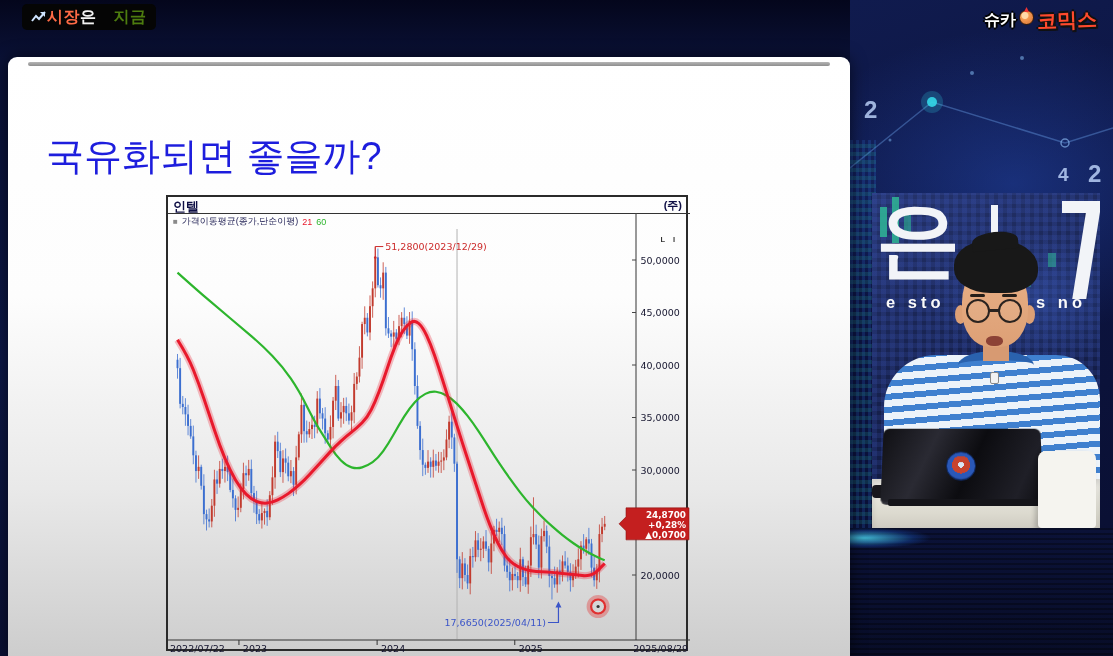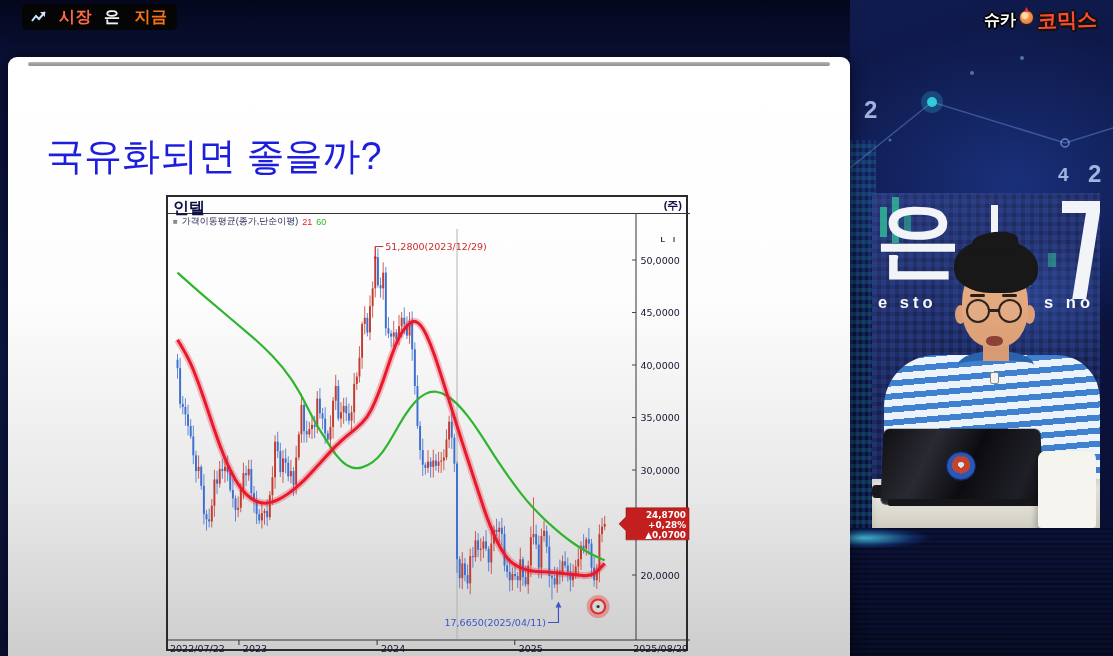--- a/index.html
+++ b/index.html
@@ -19,23 +19,23 @@
     background:radial-gradient(90px 14px at 14px 10px,rgba(80,230,255,.75),rgba(30,120,255,.22) 55%,transparent 75%),
                repeating-linear-gradient(180deg,rgba(0,0,0,.32) 0 2px,transparent 2px 5px),
                linear-gradient(180deg,#0b1238,#080d28);}
   .bg-digit{position:absolute;color:rgba(195,218,255,.8);font-weight:bold;}
   .bg-digit.d1{left:14px;top:96px;font-size:24px;}
   .bg-digit.d2{left:208px;top:164px;font-size:19px;}
   .bg-digit.d3{left:238px;top:160px;font-size:24px;}
 
   
   .badge-left{position:absolute;left:22px;top:4px;height:26px;padding:0 9px;border-radius:5px;
-    background:#050505;display:flex;align-items:center;gap:12px;}
+    background:#050505;display:flex;align-items:center;gap:0;}
   .badge-left .t{font-size:16px;font-weight:bold;letter-spacing:.5px;}
-  .bl-market{color:#ff6b46;}.bl-eun{color:#f2f2f2;}.bl-now{color:#f97316;margin-left:2px;}
+  .bl-market{color:#ff6b46;}.bl-eun{color:#f2f2f2;}.bl-now{color:#4d7c0f;margin-left:17px;}
   .logo-right{position:absolute;left:984px;top:7px;display:flex;align-items:center;gap:3px;}
   .lr-shuka{font-size:16px;font-weight:900;color:#fff;
     text-shadow:-2px 0 0 #000,2px 0 0 #000,0 -2px 0 #000,0 2px 0 #000,1px 1px 0 #000;}
   .lr-mascot{width:15px;height:15px;border-radius:50%;margin-top:-6px;
     background:radial-gradient(circle at 38% 35%,#ffd9a8 0 3px,#f59b52 4px,#d9773a 90%);
     border:1.5px solid #3a1d08;position:relative;}
   .lr-mascot::before{content:"";position:absolute;left:4px;top:-4px;width:5px;height:5px;background:#e33;
     clip-path:polygon(50% 0,0 100%,100% 100%);}
   .lr-comics{font-size:20px;font-weight:900;color:#ff4a2d;transform:rotate(-2deg);
     text-shadow:-2px 0 0 #111,2px 0 0 #111,0 -2px 0 #111,0 2px 0 #111,2px 2px 0 #111;}
@@ -47,21 +47,21 @@
   .slide-rule{position:absolute;left:20px;right:20px;top:5px;height:4px;border-radius:3px;
     background:linear-gradient(180deg,#b5b5b5,#8e8e8e);}
   .slide-title{position:absolute;left:0;right:0;top:36px;text-align:center;
     font-size:27px;font-weight:bold;color:#3b3b3b;letter-spacing:.5px;}
   .slide-heading{position:absolute;left:38px;top:74px;font-size:38px;font-weight:normal;color:#1d1ddd;}
 
   
   .chart{position:absolute;left:158px;top:138px;width:522px;height:456px;
     border:2px solid #2a2a2a;background:transparent;}
   .chart svg{position:absolute;left:0;top:0;}
-  .c-title{position:absolute;left:5px;top:1px;font-size:16px;font-weight:bold;color:#0f0f45;}
+  .c-title{position:absolute;left:5px;top:1px;font-size:13px;font-weight:bold;color:#0f0f45;}
   .c-unit{position:absolute;right:4px;top:1px;font-size:11px;font-weight:bold;color:#0f0f45;}
   .c-toolbar{position:absolute;right:8px;top:17px;font-size:7.5px;font-weight:bold;color:#333;letter-spacing:3px;margin-top:21px;}
   .c-legend{position:absolute;left:5px;top:18px;font-size:9px;color:#1d1d52;display:flex;gap:4px;align-items:center;}
   .c-legend .mk{color:#8a8a8a;font-size:8px;}
   .c-legend .p1{color:#e8192c;}
   .c-legend .p2{color:#2db52d;}
   #chart-svg text{font-family:"DejaVu Sans","Liberation Sans",sans-serif;}
 
   
   .webcam{position:absolute;left:872px;top:193px;width:228px;height:335px;overflow:hidden;background:#101a44;}
@@ -71,21 +71,21 @@
       repeating-linear-gradient(0deg,rgba(70,100,215,.14) 0 5px,transparent 5px 9px),
       linear-gradient(160deg,#25346e 0%,#17224f 45%,#0d1538 100%);}
   .teal{position:absolute;background:#2fb695;opacity:.85;}
   .wc-letter{position:absolute;left:4px;top:4px;font-size:84px;line-height:1;font-weight:bold;color:#f2f4f8;}
   .wc-vbar{position:absolute;left:119px;top:12px;width:7px;height:86px;background:#f2f4f8;}
   .wc-seven{position:absolute;left:190px;top:8px;width:40px;height:98px;}
   .wc-seven .cap{position:absolute;left:0;top:0;width:36px;height:12px;background:#f2f4f8;}
   .wc-seven .leg{position:absolute;left:18px;top:0;width:14px;height:98px;background:#f2f4f8;transform:skewX(-9deg);}
   .wc-digit2{position:absolute;left:132px;top:54px;font-size:26px;color:#a9c6ff;opacity:.85;}
   .wc-banner{position:absolute;left:0;right:0;top:100px;display:flex;justify-content:space-between;
-    padding:0 6px;font-size:16.5px;font-weight:bold;color:#fafafa;letter-spacing:4px;}
+    padding:0 14px;font-size:16.5px;font-weight:bold;color:#fafafa;letter-spacing:4px;}
   .hair{position:absolute;left:82px;top:46px;width:84px;height:54px;background:#181818;
     border-radius:55% 60% 45% 50%;}
   .hair::before{content:"";position:absolute;left:18px;top:-7px;width:46px;height:18px;background:#181818;
     border-radius:50% 50% 0 0;transform:rotate(-6deg);}
   .face{position:absolute;left:90px;top:68px;width:66px;height:86px;
     background:linear-gradient(180deg,#e9b086,#dda076);border-radius:48% 48% 42% 42%;}
   .ear{position:absolute;top:112px;width:11px;height:19px;background:#dda076;border-radius:50%;}
   .ear.l{left:83px;}.ear.r{left:152px;}
   .glass{position:absolute;top:106px;width:24px;height:24px;border:2.5px solid #2a2320;border-radius:50%;
     background:rgba(255,255,255,.06);}

